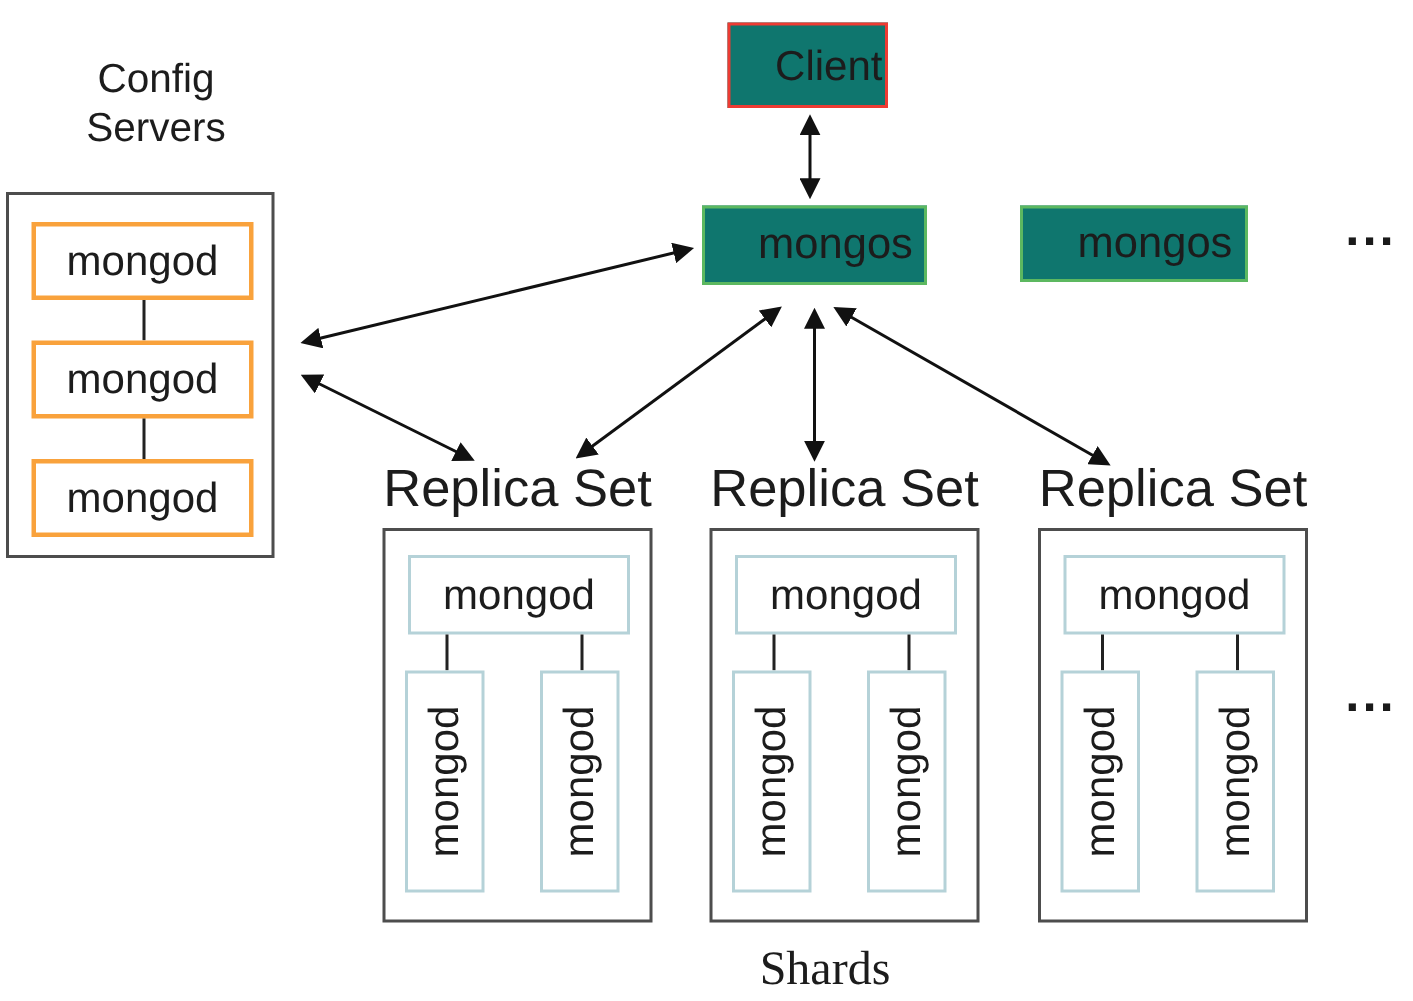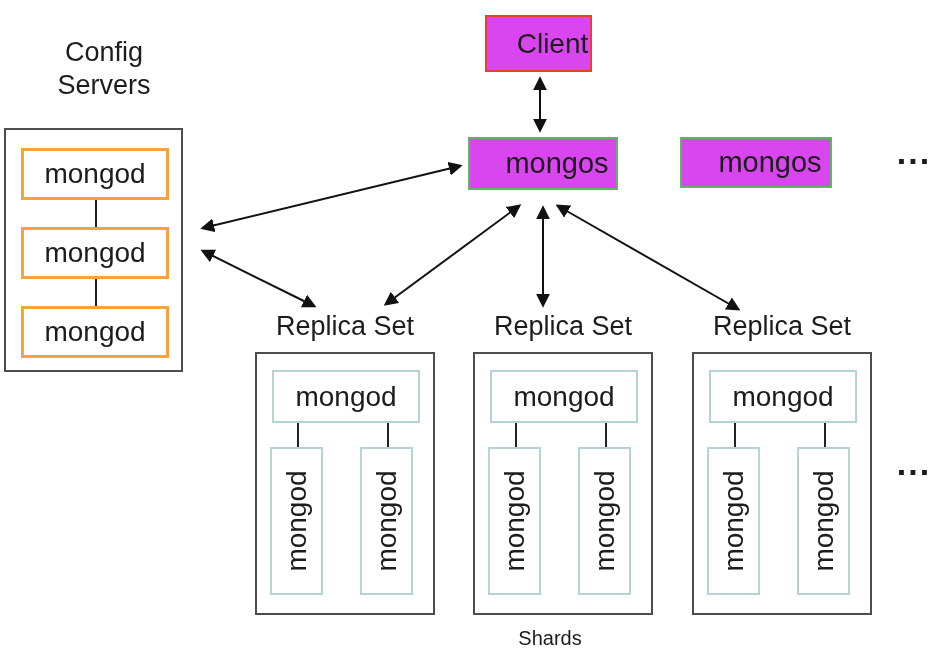--- a/index.html
+++ b/index.html
@@ -8,21 +8,21 @@
     position:relative;
     width:942px;height:667px;
     background:#ffffff;
     font-family:"Liberation Sans", sans-serif;
     color:#1c1c1c;
     overflow:hidden;
   }
   .node{
     position:absolute;
     display:flex;align-items:center;justify-content:center;
-    background:#d946ef;
+    background:#0f766e;
     font-size:28px;
     white-space:nowrap;
     padding-left:28px;
   }
   .client-box{left:485px;top:15px;width:107px;height:57px;border:2px solid #ee3b33;}
   .mongos-1{left:468px;top:137px;width:150px;height:53px;border:2px solid #5cb860;font-size:29px;}
   .mongos-2{left:680px;top:137px;width:152px;height:51px;border:2px solid #5cb860;font-size:29px;}
   .ellipsis{
     position:absolute;width:56px;text-align:center;
     font-size:34px;font-weight:bold;line-height:40px;letter-spacing:2px;color:#1a1a1a;
@@ -47,21 +47,21 @@
   .config-node.n2{top:97px;}
   .config-node.n3{top:176px;}
   .vconn{position:absolute;width:2px;background:#222222;}
   .config-box .vconn{left:89px;height:27px;}
   .config-box .vconn.c1{top:70px;}
   .config-box .vconn.c2{top:149px;}
   .rs{position:absolute;top:310px;width:180px;}
   .rs.rs1{left:255px;}
   .rs.rs2{left:473px;}
   .rs.rs3{left:692px;}
-  .rs-label{height:32px;text-align:center;font-size:27px;line-height:32px;}
+  .rs-label{height:32px;text-align:center;font-size:35px;line-height:32px;}
   .rs-box{
     position:relative;margin-top:10px;width:180px;height:263px;
     border:2px solid #4d4d4d;background:#ffffff;
   }
   .rs-primary{
     position:absolute;left:15px;top:16px;width:148px;height:53px;
     border:2px solid #b5d2d8;
     display:flex;align-items:center;justify-content:center;
     font-size:28px;background:#ffffff;
   }
@@ -75,21 +75,21 @@
     background:#ffffff;
   }
   .rs-sec.s1{left:13px;}
   .rs-sec.s2{left:103px;}
   .rs-sec span{
     display:inline-block;transform:rotate(-90deg);
     font-size:28px;white-space:nowrap;
   }
   .shards-label{
     position:absolute;left:460px;top:627px;width:180px;
-    text-align:center;font-size:20px;
+    text-align:center;font-size:32px;font-family:Liberation Serif, serif;
   }
   svg.arrows{position:absolute;left:0;top:0;pointer-events:none;}
   svg.arrows line{stroke:#111111;stroke-width:2;}
 </style>
 </head>
 <body>
 
 <div class="canvas">
 
   <svg class="arrows" width="942" height="667" viewBox="0 0 942 667">

